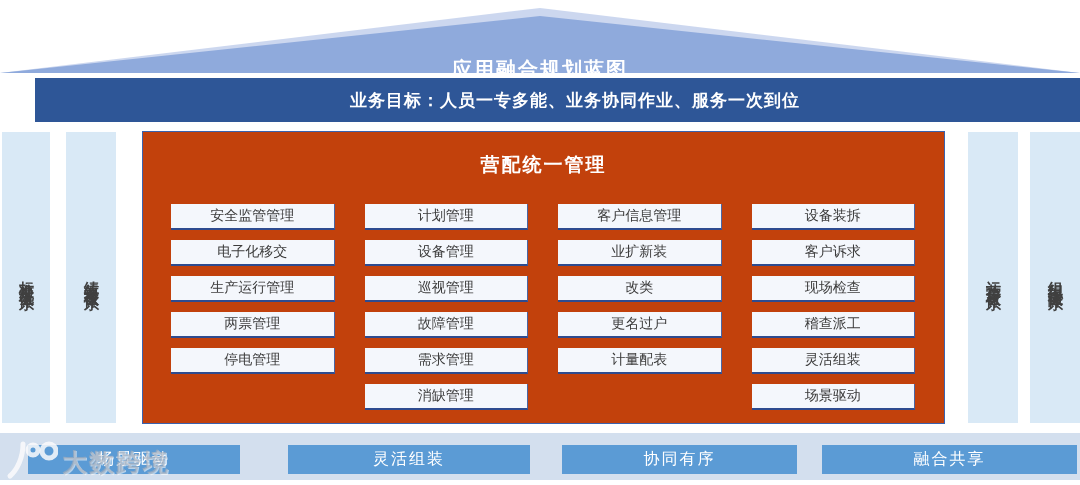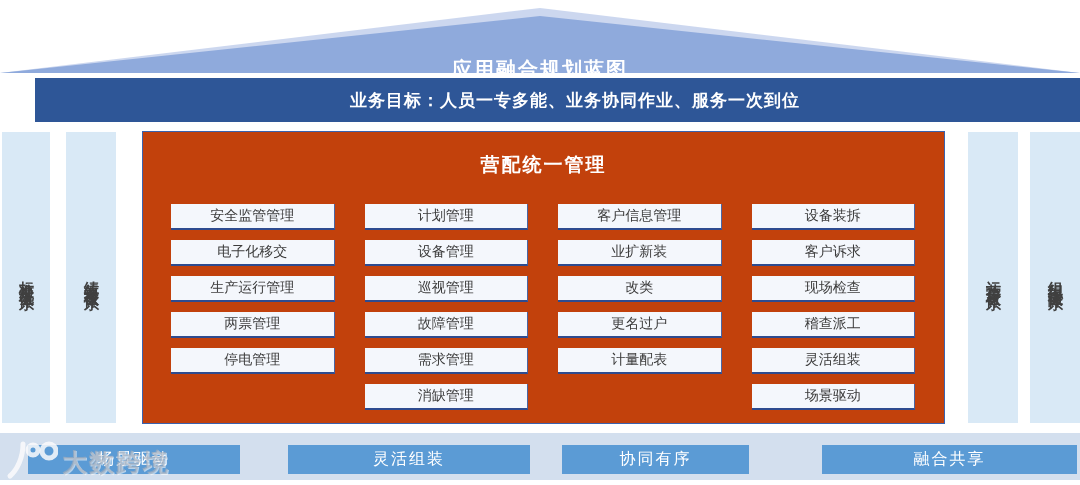--- a/index.html
+++ b/index.html
@@ -44,21 +44,21 @@
     display:flex;align-items:center;justify-content:center;
     font-size:14px;color:#3c3c3c;box-sizing:border-box;}
 
   
   .footer-bar{position:absolute;left:0;top:433px;width:1080px;height:47px;background:#D3DFEE;}
   .fbtn{position:absolute;top:12px;height:29px;background:#5B9BD5;
     display:flex;align-items:center;justify-content:center;
     color:#ffffff;font-size:16px;font-weight:normal;letter-spacing:2px;}
   .fbtn.f1{left:28px;width:212px;}
   .fbtn.f2{left:288px;width:242px;}
-  .fbtn.f3{left:562px;width:187px;}
+  .fbtn.f3{left:562px;width:235px;}
   .fbtn.f4{left:822px;width:255px;}
 
   
   .watermark{position:absolute;left:6px;top:440px;display:flex;align-items:center;z-index:5;pointer-events:none;}
   .wm-text{font-size:25px;font-weight:bold;letter-spacing:2px;
     color:rgba(168,174,186,0.62);text-shadow:1px 1px 0 rgba(255,255,255,0.55);margin-left:4px;}
 </style>
 </head>
 <body>
 

